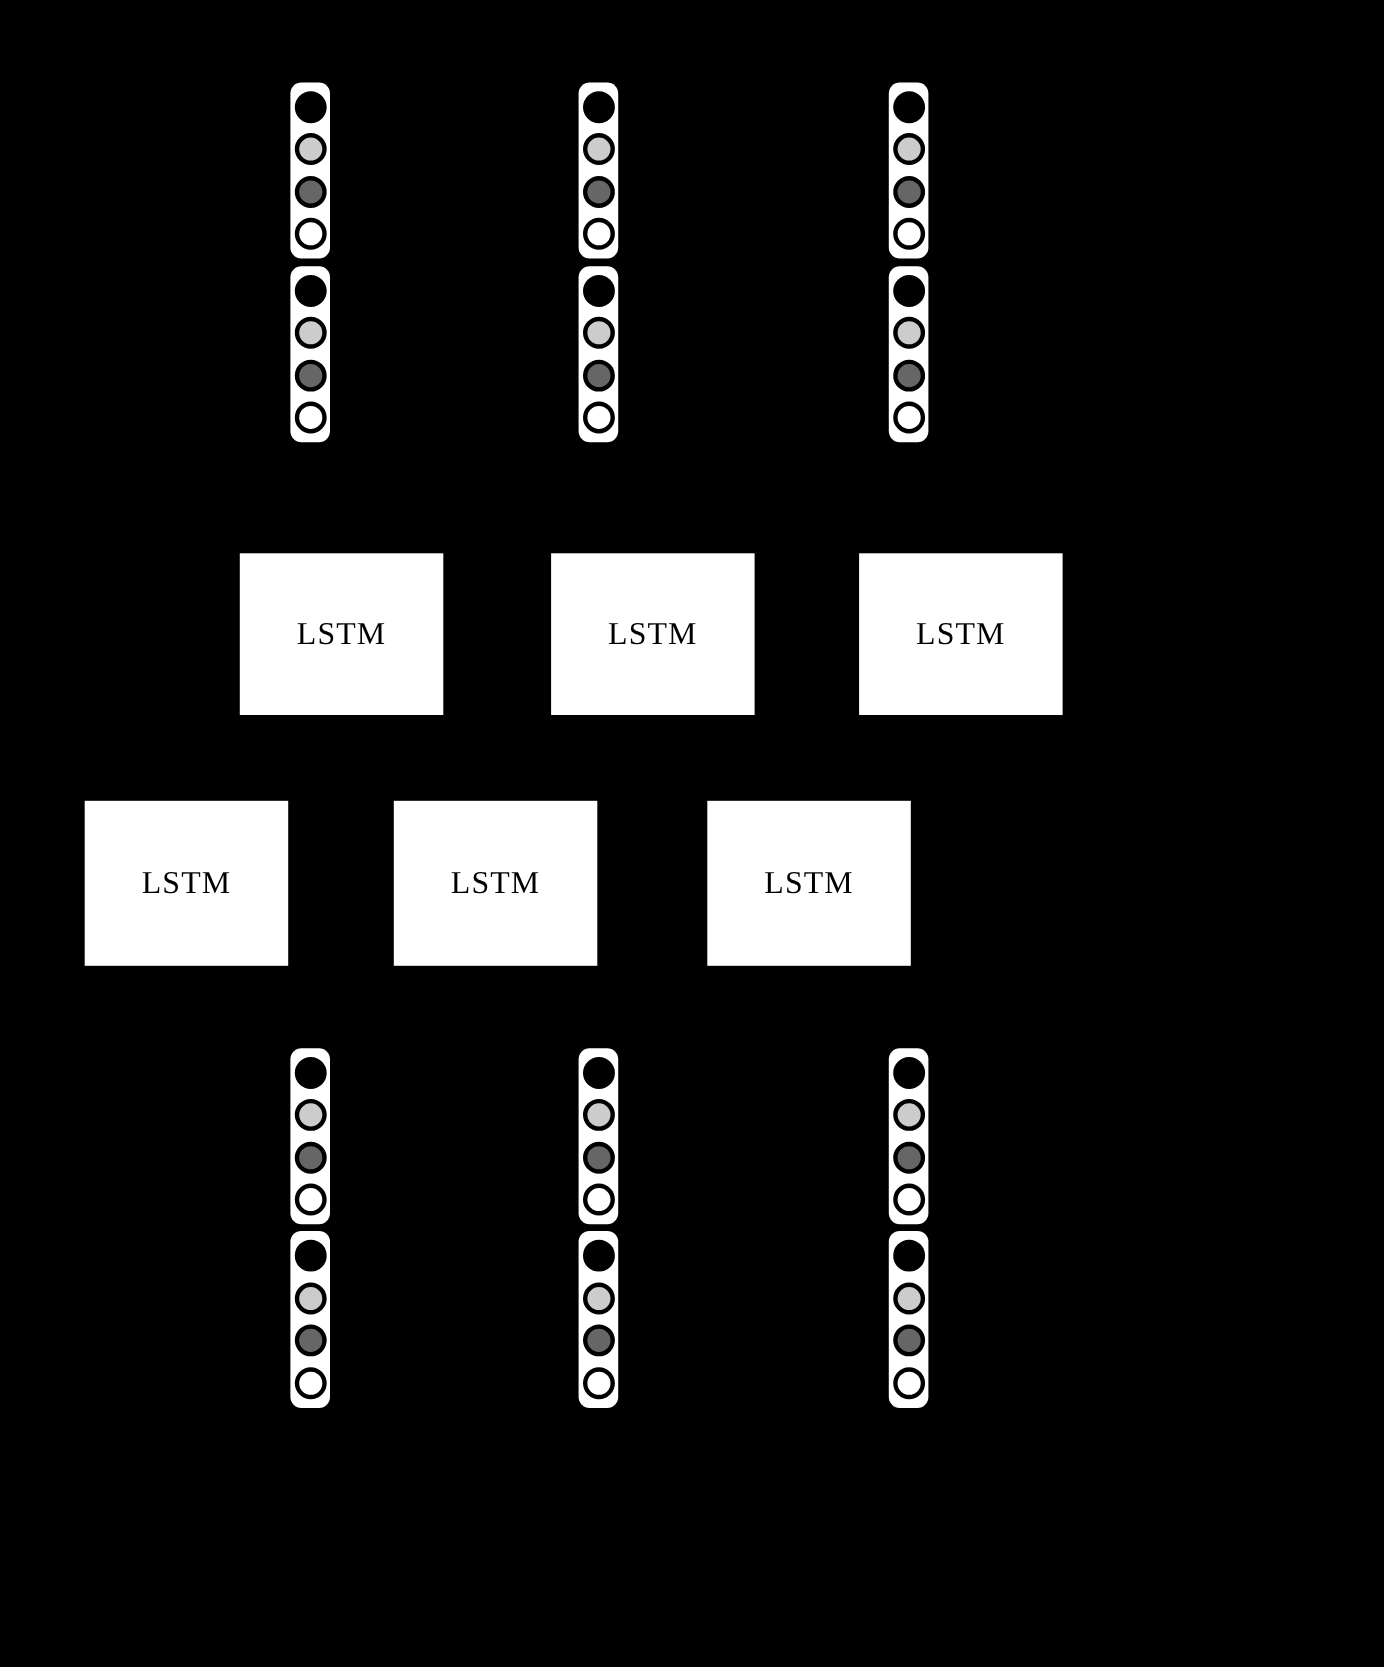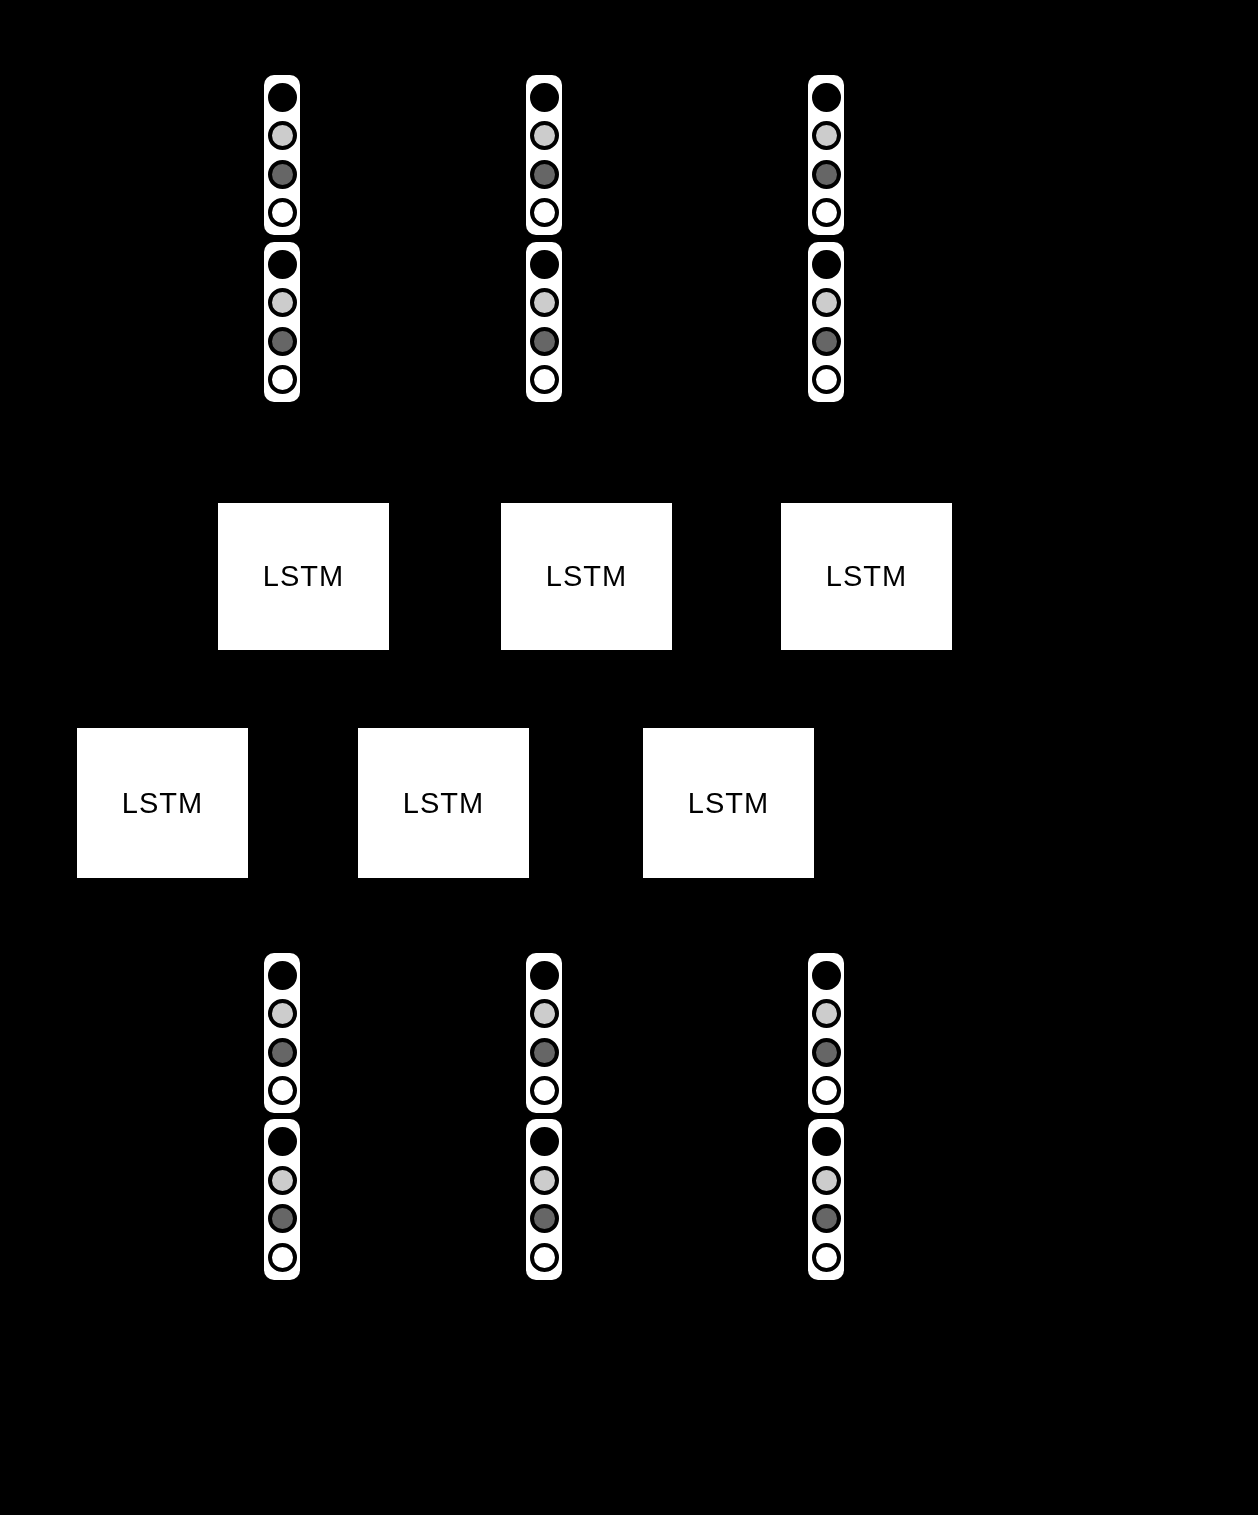--- a/index.html
+++ b/index.html
@@ -36,26 +36,27 @@
   .circle {
     width: 21px;
     height: 21px;
     border-radius: 50%;
     border: 4px solid #000000;
     flex: 0 0 auto;
   }
   
   .lstm-box {
     position: absolute;
-    width: 171px;
+    width: 185px;
     height: 147px;
     background: #ffffff;
     display: flex;
     align-items: center;
     justify-content: center;
+    font-family: Liberation Serif, serif;
   }
   .lstm-box span {
     font-size: 29px;
     letter-spacing: 1px;
     color: #000000;
   }
   
   .cap-t1a { left: 264px; top: 75px; }
   .cap-t1b { left: 264px; top: 242px; }
   .cap-t2a { left: 526px; top: 75px; }

